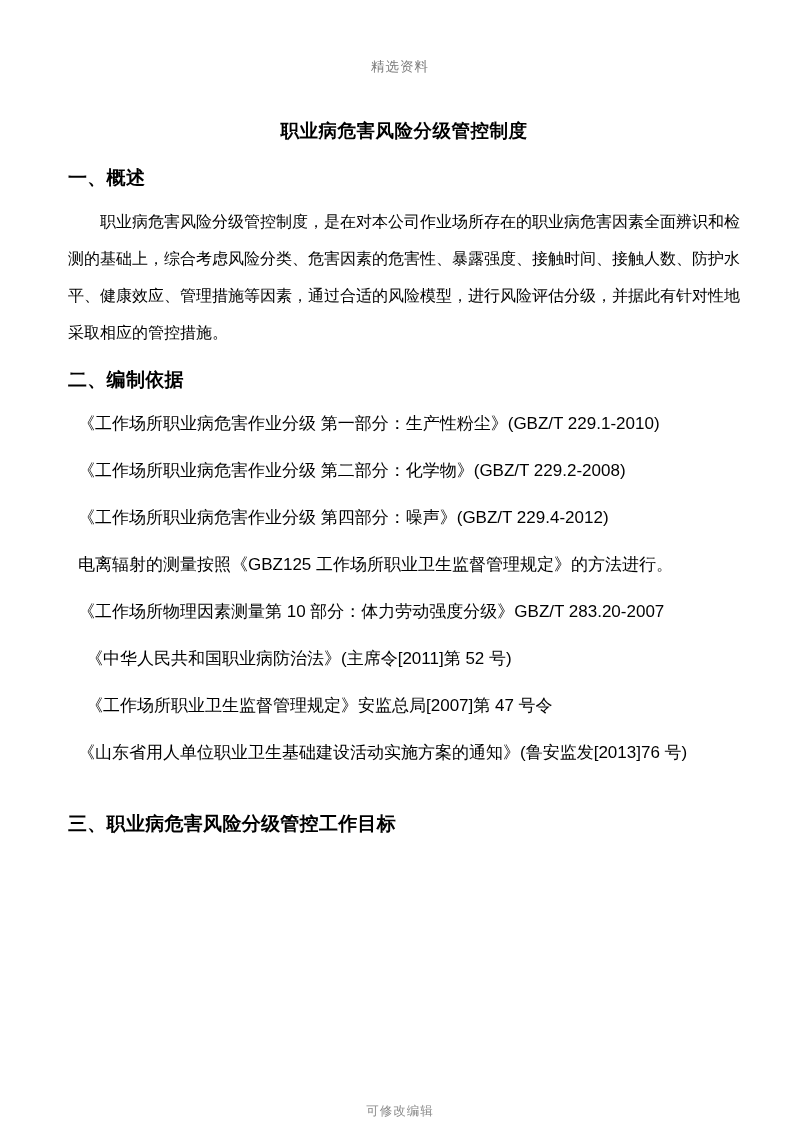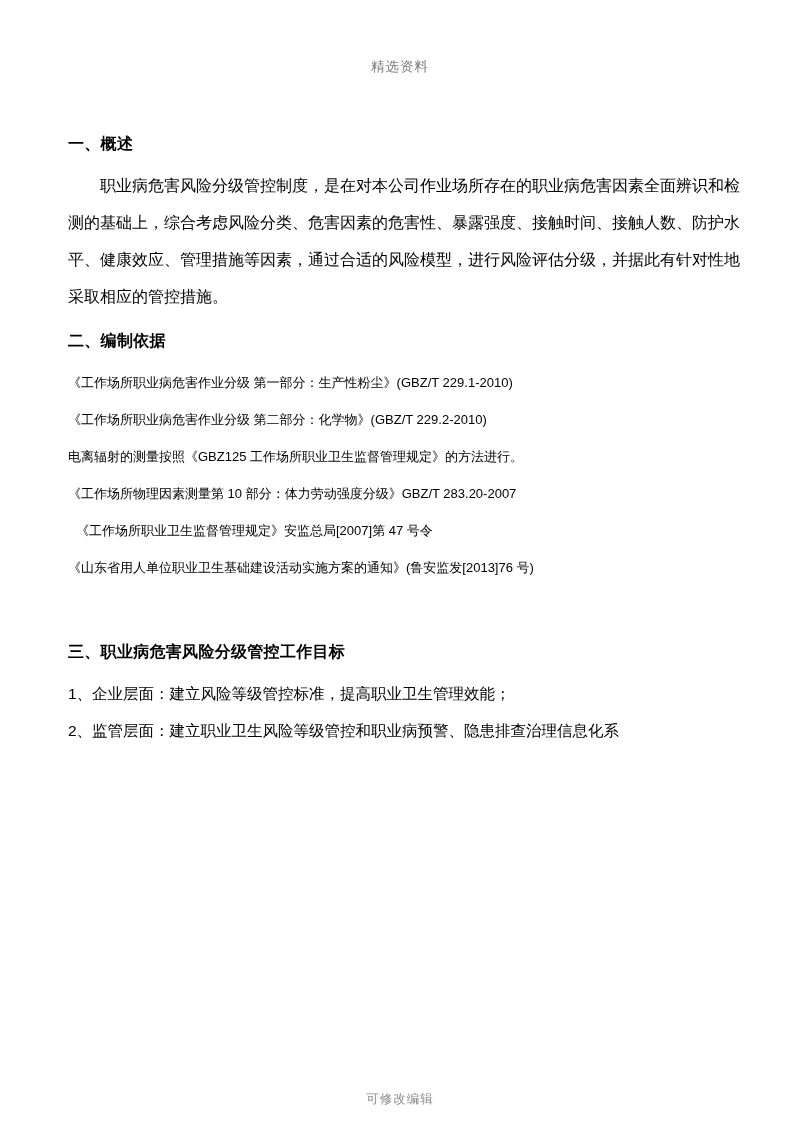--- a/index.html
+++ b/index.html
@@ -28,21 +28,21 @@
     top: 58px;
     left: 0;
     width: 800px;
     text-align: center;
     font-size: 13.5px;
     color: #7b7b7b;
     letter-spacing: 1px;
   }
   .footer-watermark {
     position: absolute;
-    bottom: 24px;
+    bottom: 12px;
     left: 0;
     width: 800px;
     text-align: center;
     font-size: 12.5px;
     color: #8a8a8a;
     letter-spacing: 1px;
   }
   .content {
     position: absolute;
     top: 118px;
@@ -51,40 +51,40 @@
   }
   .doc-title {
     text-align: center;
     font-size: 18.5px;
     font-weight: bold;
     letter-spacing: 0.5px;
     margin: 0 0 22px 0;
     color: #000;
   }
   .section-heading {
-    font-size: 16px;
+    font-size: 19px;
     font-weight: bold;
     margin: 16px 0 12px 0;
     letter-spacing: 0.3px;
   }
   .section-heading.spaced-top {
-    margin-top: 56px;
+    margin-top: 40px;
   }
   .body-para {
     font-size: 16px;
     line-height: 37px;
     text-align: justify;
     text-justify: inter-ideograph;
     margin: 0 0 2px 0;
     text-indent: 2em;
   }
   .ref-line {
-    font-size: 13px;
+    font-size: 17px;
     line-height: 37px;
-    margin: 0;
+    margin: 10px;
     white-space: nowrap;
   }
   .ref-line.indent-sm {
     padding-left: 8px;
   }
   .goal-line {
     font-size: 15.5px;
     line-height: 37px;
     margin: 0;
     white-space: nowrap;
@@ -95,37 +95,36 @@
 </style>
 </head>
 <body>
 
 <div class="page">
 
   <div class="header-watermark">精选资料</div>
 
   <div class="content">
 
+    <h1 class="doc-title">职业病危害风险分级管控制度</h1>
 
     <div class="section-heading">一、概述</div>
     <p class="body-para">职业病危害风险分级管控制度，是在对本公司作业场所存在的职业病危害因素全面辨识和检测的基础上，综合考虑风险分类、危害因素的危害性、暴露强度、接触时间、接触人数、防护水平、健康效应、管理措施等因素，通过合适的风险模型，进行风险评估分级，并据此有针对性地采取相应的管控措施。</p>
 
     <div class="section-heading">二、编制依据</div>
     <div class="nowrap-block">
       <p class="ref-line">《工作场所职业病危害作业分级 第一部分：生产性粉尘》(GBZ/T 229.1-2010)</p>
-      <p class="ref-line">《工作场所职业病危害作业分级 第二部分：化学物》(GBZ/T 229.2-2010)</p>
+      <p class="ref-line">《工作场所职业病危害作业分级 第二部分：化学物》(GBZ/T 229.2-2008)</p>
+      <p class="ref-line">《工作场所职业病危害作业分级 第四部分：噪声》(GBZ/T 229.4-2012)</p>
       <p class="ref-line">电离辐射的测量按照《GBZ125 工作场所职业卫生监督管理规定》的方法进行。</p>
       <p class="ref-line">《工作场所物理因素测量第 10 部分：体力劳动强度分级》GBZ/T 283.20-2007</p>
+      <p class="ref-line indent-sm">《中华人民共和国职业病防治法》(主席令[2011]第 52 号)</p>
       <p class="ref-line indent-sm">《工作场所职业卫生监督管理规定》安监总局[2007]第 47 号令</p>
       <p class="ref-line">《山东省用人单位职业卫生基础建设活动实施方案的通知》(鲁安监发[2013]76 号)</p>
     </div>
 
     <div class="section-heading spaced-top">三、职业病危害风险分级管控工作目标</div>
-    <div>
-      <p class="goal-line">1、企业层面：建立风险等级管控标准，提高职业卫生管理效能；</p>
-      <p class="goal-line">2、监管层面：建立职业卫生风险等级管控和职业病预警、隐患排查治理信息化系</p>
-    </div>
 
   </div>
 
   <div class="footer-watermark">可修改编辑</div>
 
 </div>
 
 </body></html>

